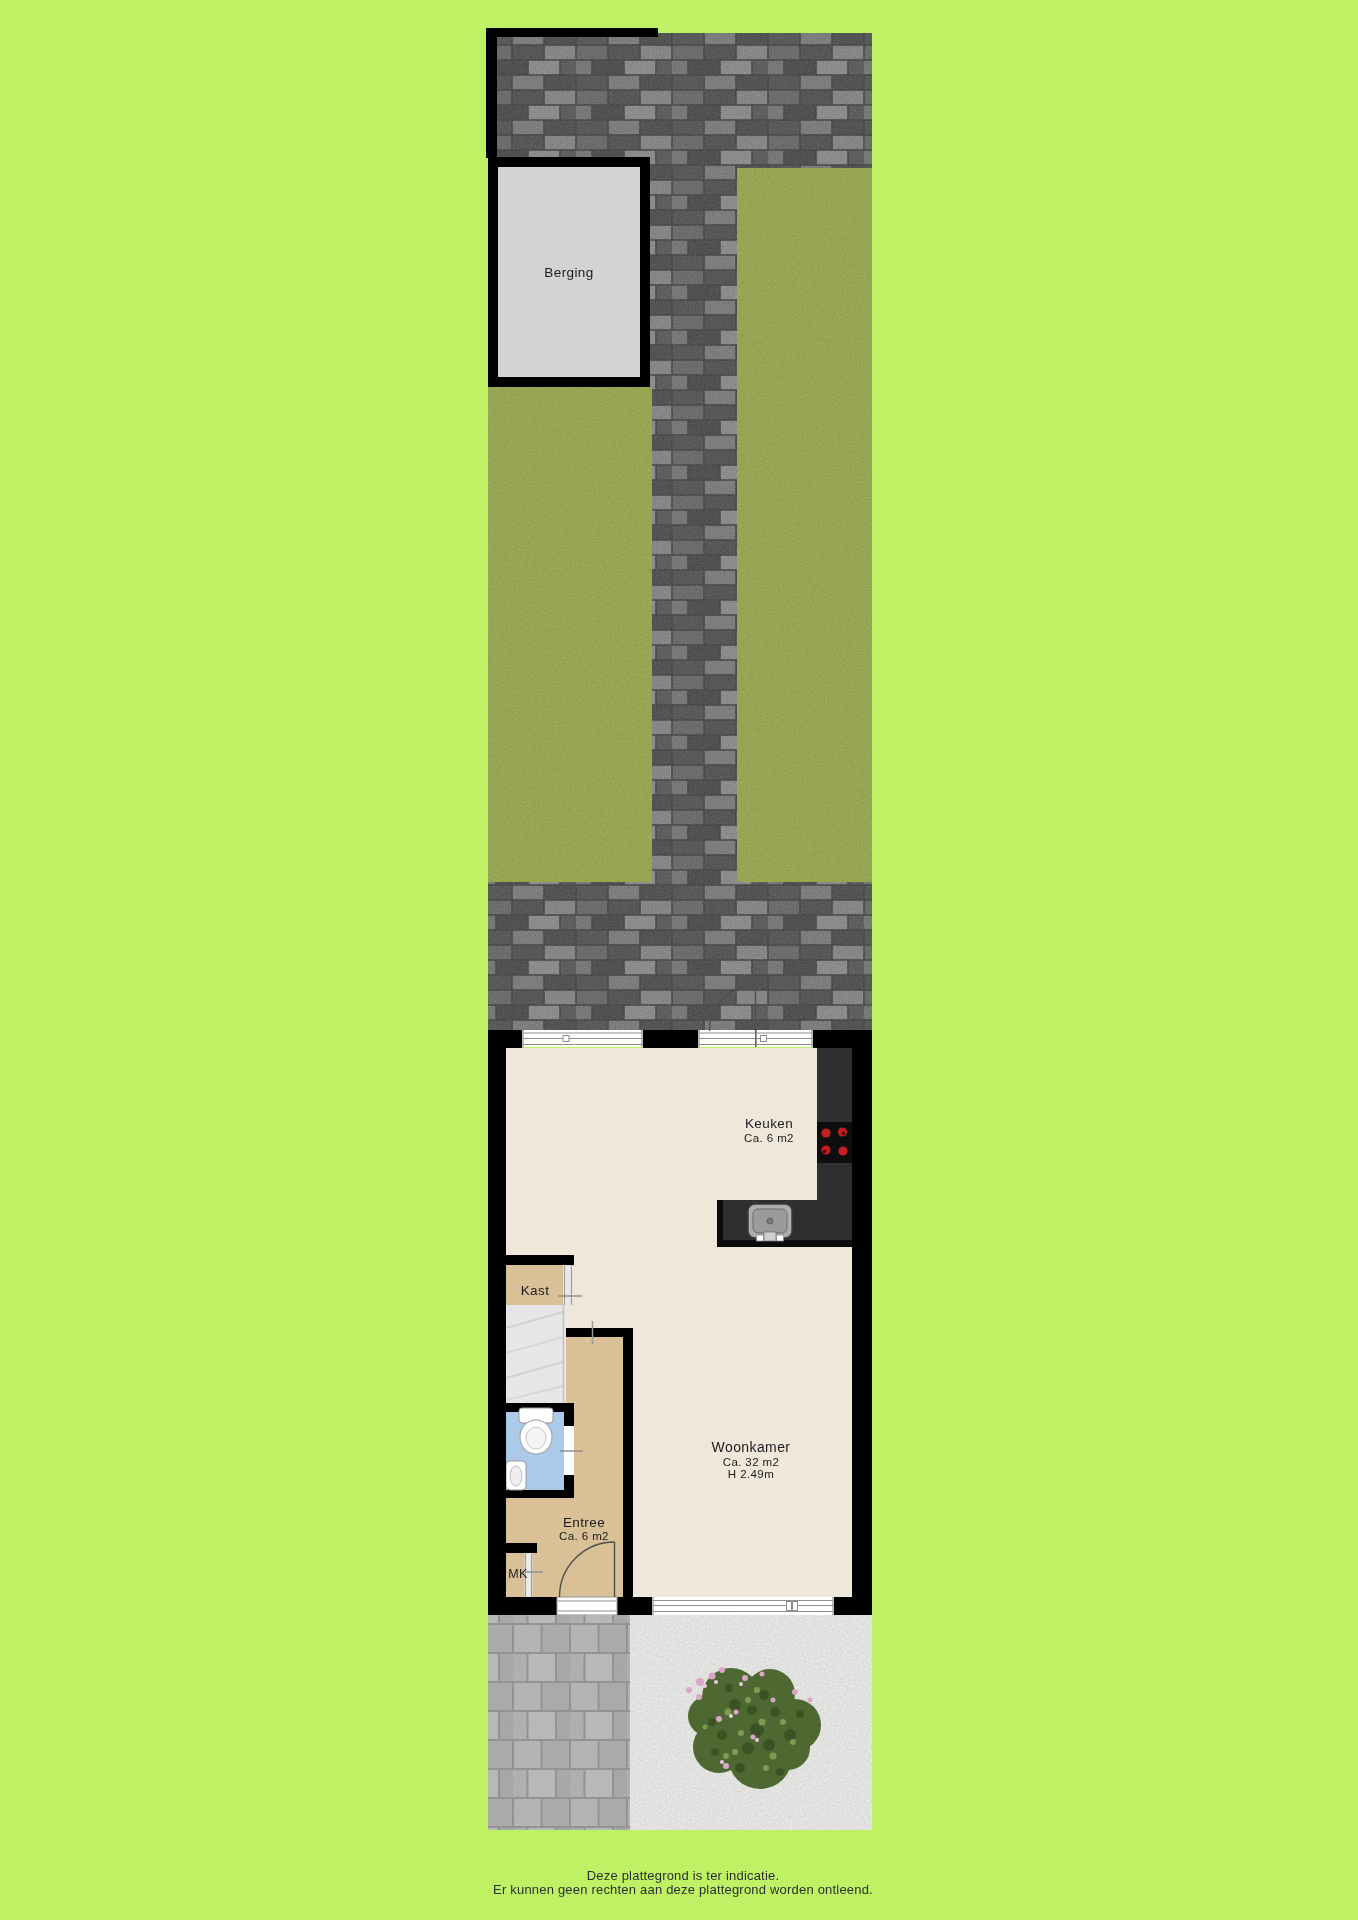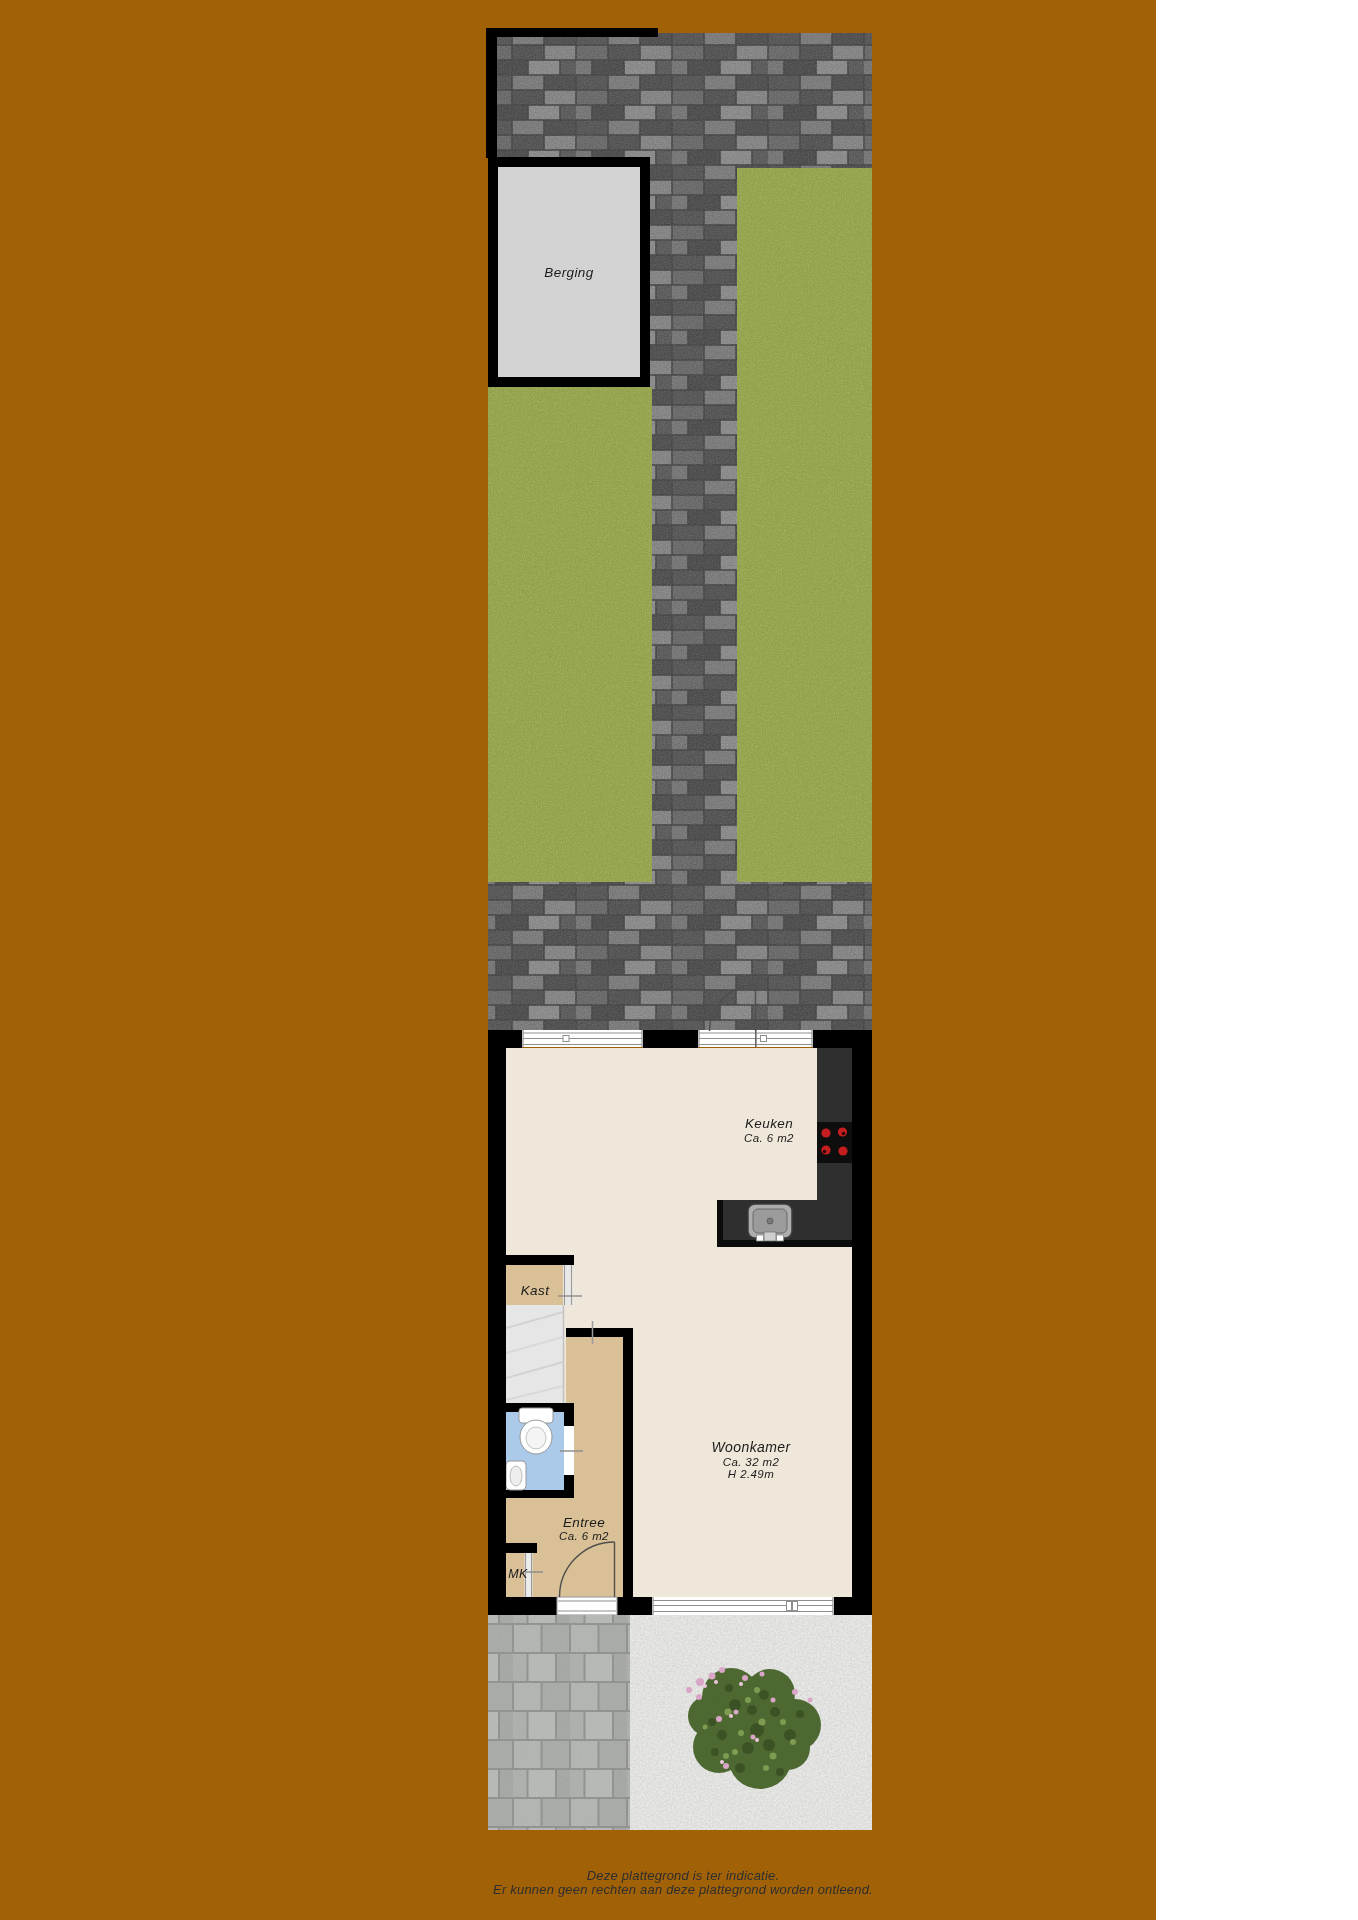--- a/index.html
+++ b/index.html
@@ -1,16 +1,16 @@
 <!DOCTYPE html>
 <html><head>
 <meta charset="utf-8">
 <style>
   html,body{margin:0;padding:0;background:#ffffff;}
-  .canvas{position:relative;width:1156px;height:1920px;background:#a16207;overflow:hidden;font-style:italic;}
+  .canvas{position:relative;width:1358px;height:1920px;background:#bef264;overflow:hidden;}
   svg{position:absolute;left:0;top:0;width:1358px;height:1920px;display:block;}
   .lbl{font-family:"Liberation Sans","DejaVu Sans",sans-serif;fill:#1b1b1b;text-anchor:middle;letter-spacing:.4px;}
   .lbl-room{font-size:13.5px;}
   .lbl-sub{font-size:11.5px;}
   .lbl-small{font-size:12.5px;}
   .lbl-disc{font-size:13px;fill:#2e2e2e;letter-spacing:.2px;}
   .wall{fill:#000000;}
   .wl{stroke:#8f8f8f;stroke-width:1.2;}
   .door{stroke:#4f4f4f;stroke-width:1.4;fill:none;}
   .dash{stroke:#8a8a8a;stroke-width:1.4;}

